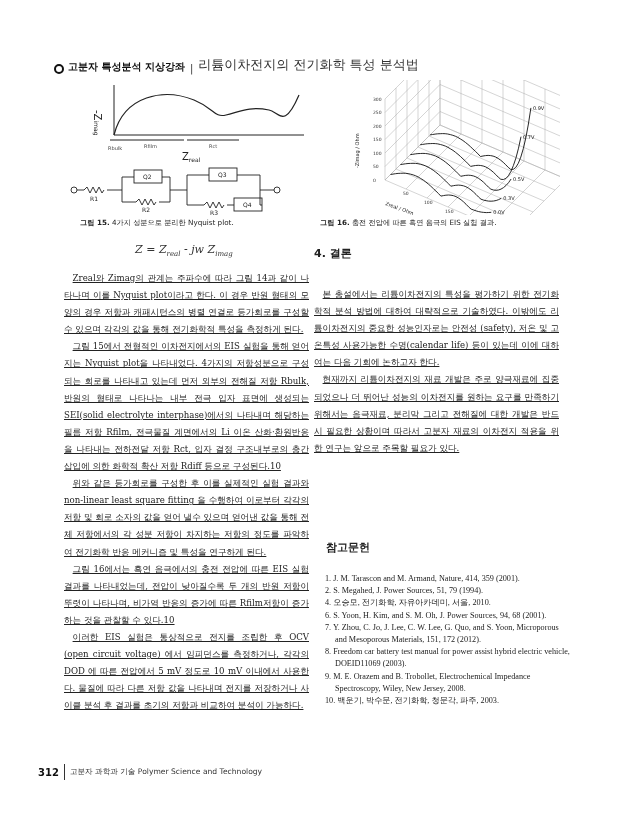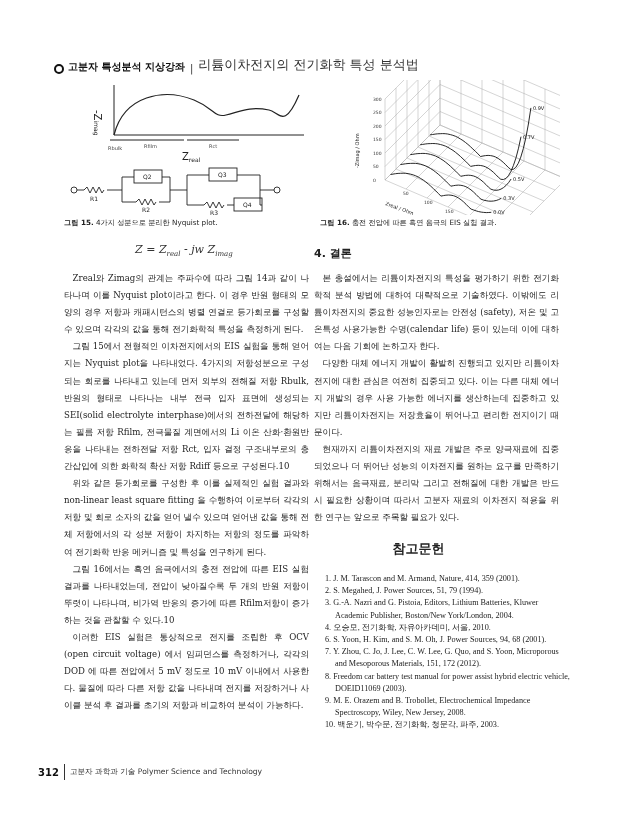--- a/index.html
+++ b/index.html
@@ -12,26 +12,26 @@
 
   .fig15 { position: absolute; left: 64px; top: 80px; width: 245px; height: 135px; }
   .fig16 { position: absolute; left: 345px; top: 80px; width: 215px; height: 135px; }
   .caption { position: absolute; font-family: "DejaVu Sans", sans-serif; font-size: 7.2px; color: #222; }
   .caption b { font-weight: bold; }
 
   .equation { position: absolute; left: 135px; top: 243px; font-family: "DejaVu Serif", serif; font-style: italic; font-size: 11px; color: #333; }
   .equation sub { font-size: 7px; }
 
   .col { position: absolute; font-family: "DejaVu Serif", serif; font-size: 8.6px; line-height: 17.1px; color: #222; text-align: justify; }
-  .col p { margin: 0; text-indent: 1em; }
+  .col p { margin: 0; text-indent: 1em; text-decoration: underline; }
   .col-left { left: 64px; top: 270px; width: 245px; }
-  .col-right { left: 314px; top: 270px; width: 245px; }
+  .col-right { left: 314px; top: 286px; width: 245px; }
 
   .section-title { position: absolute; left: 314px; top: 246px; font-family: "DejaVu Sans", sans-serif; font-size: 11px; font-weight: bold; color: #222; }
-  .refs-title { position: absolute; left: 296px; top: 540px; width: 245px; text-align: center; font-family: "DejaVu Sans", sans-serif; font-size: 13px; font-weight: bold; color: #222; }
+  .refs-title { position: absolute; left: 326px; top: 540px; width: 245px; text-align: left; font-family: "DejaVu Sans", sans-serif; font-size: 11px; font-weight: bold; color: #222; }
   .refs { position: absolute; left: 317px; top: 565px; width: 245px; font-family: "Liberation Serif", serif; font-size: 8.2px; line-height: 12.2px; color: #222; margin: 8px; padding: 0; list-style: none; }
   .refs li { padding-left: 10px; text-indent: -10px; }
 
   .footer { position: absolute; left: 38px; top: 764px; display: flex; align-items: center; font-family: "DejaVu Sans", sans-serif; }
   .footer .page { font-size: 10px; font-weight: bold; color: #111; }
   .footer .bar { width: 1px; height: 16px; background: #333; margin: 0 5px; }
   .footer .journal { font-size: 7.6px; color: #333; }
 </style>
 </head>
 <body>
@@ -87,21 +87,21 @@
   </g>
   <g font-family="DejaVu Sans, sans-serif" font-size="6" fill="#222">
     <text x="26" y="121">R1</text>
     <text x="79" y="99">Q2</text>
     <text x="78" y="132">R2</text>
     <text x="154" y="97">Q3</text>
     <text x="146" y="135">R3</text>
     <text x="179" y="127">Q4</text>
   </g>
 </svg>
-<div class="caption" style="left:64px; top:218px;">
+<div class="caption" style="left:80px; top:218px;">
   <b>그림 15.</b><span> 4가지 성분으로 분리한 Nyquist plot.</span>
 </div>
 
 <svg class="fig16" id="fig16" viewBox="0 0 215 135">
   <g id="fig16-grid" stroke="#aaa" stroke-width="0.5" fill="none">
       <line x1="40" y1="100" x2="95" y2="44.99999999999999"></line>
       <line x1="95" y1="44.99999999999999" x2="221" y2="99"></line>
       <line x1="40" y1="86.5" x2="95" y2="31.499999999999993"></line>
       <line x1="95" y1="31.499999999999993" x2="221" y2="85.5"></line>
       <line x1="40" y1="73" x2="95" y2="17.999999999999993"></line>
@@ -178,38 +178,36 @@
 <div class="caption" style="left:320px; top:218px;">
   <b>그림 16.</b><span> 충전 전압에 따른 흑연 음극의 EIS 실험 결과.</span>
 </div>
 
 <div class="equation">
   <span>Z</span><span> = </span><span>Z</span><sub>real</sub><span> - </span><span>jw </span><span>Z</span><sub>imag</sub>
 </div>
 
 <div class="col col-left">
   <p>Zreal와 Zimag의 관계는 주파수에 따라 그림 14과 같이 나타나며 이를 Nyquist plot이라고 한다. 이 경우 반원 형태의 모양의 경우 저항과 캐패시턴스의 병렬 연결로 등가회로를 구성할 수 있으며 각각의 값을 통해 전기화학적 특성을 측정하게 된다.</p>
-  <p>그림 15에서 전형적인 이차전지에서의 EIS 실험을 통해 얻어지는 Nyquist plot을 나타내었다. 4가지의 저항성분으로 구성되는 회로를 나타내고 있는데 먼저 외부의 전해질 저항 Rbulk, 반원의 형태로 나타나는 내부 전극 입자 표면에 생성되는 SEI(solid electrolyte interphase)에서의 전하전달에 해당하는 필름 저항 Rfilm, 전극물질 계면에서의 Li 이온 산화·환원반응을 나타내는 전하전달 저항 Rct, 입자 결정 구조내부로의 층간삽입에 의한 화학적 확산 저항 Rdiff 등으로 구성된다.10</p>
+  <p>그림 15에서 전형적인 이차전지에서의 EIS 실험을 통해 얻어지는 Nyquist plot을 나타내었다. 4가지의 저항성분으로 구성되는 회로를 나타내고 있는데 먼저 외부의 전해질 저항 Rbulk, 반원의 형태로 나타나는 내부 전극 입자 표면에 생성되는 SEI(solid electrolyte interphase)에서의 나타내며 해당하는 필름 저항 Rfilm, 전극물질 계면에서의 Li 이온 산화·환원반응을 나타내는 전하전달 저항 Rct, 입자 결정 구조내부로의 층간삽입에 의한 화학적 확산 저항 Rdiff 등으로 구성된다.10</p>
   <p>위와 같은 등가회로를 구성한 후 이를 실제적인 실험 결과와 non-linear least square fitting 을 수행하여 이로부터 각각의 저항 및 회로 소자의 값을 얻어 낼수 있으며 얻어낸 값을 통해 전체 저항에서의 각 성분 저항이 차지하는 저항의 정도를 파악하여 전기화학 반응 메커니즘 및 특성을 연구하게 된다.</p>
   <p>그림 16에서는 흑연 음극에서의 충전 전압에 따른 EIS 실험 결과를 나타내었는데, 전압이 낮아질수록 두 개의 반원 저항이 뚜렷이 나타나며, 비가역 반응의 증가에 따른 Rfilm저항이 증가하는 것을 관찰할 수 있다.10</p>
   <p>이러한 EIS 실험은 통상적으로 전지를 조립한 후 OCV (open circuit voltage) 에서 임피던스를 측정하거나, 각각의 DOD 에 따른 전압에서 5 mV 정도로 10 mV 이내에서 사용한다. 물질에 따라 다른 저항 값을 나타내며 전지를 저장하거나 사이클 분석 후 결과를 초기의 저항과 비교하여 분석이 가능하다.</p>
 </div>
 
 <div class="section-title">4. 결론</div>
 <div class="col col-right">
   <p>본 총설에서는 리튬이차전지의 특성을 평가하기 위한 전기화학적 분석 방법에 대하여 대략적으로 기술하였다. 이밖에도 리튬이차전지의 중요한 성능인자로는 안전성 (safety), 저온 및 고온특성 사용가능한 수명(calendar life) 등이 있는데 이에 대하여는 다음 기회에 논하고자 한다.</p>
-  <p>다양한 대체 에너지 개발이 활발히 진행되고 있지만 리튬이차전지에 대한 관심은 여전히 집중되고 있다. 이는 다른 대체 에너지 개발의 경우 사용 가능한 에너지를 생산하는데 집중하고 있지만 리튬이차전지는 저장효율이 뛰어나고 편리한 전지이기 때문이다.</p>
   <p>현재까지 리튬이차전지의 재료 개발은 주로 양극재료에 집중되었으나 더 뛰어난 성능의 이차전지를 원하는 요구를 만족하기 위해서는 음극재료, 분리막 그리고 전해질에 대한 개발은 반드시 필요한 상황이며 따라서 고분자 재료의 이차전지 적용을 위한 연구는 앞으로 주목할 필요가 있다.</p>
 </div>
 
 <div class="refs-title">참고문헌</div>
 <ul class="refs">
   <li>1. J. M. Tarascon and M. Armand, Nature, 414, 359 (2001).</li>
   <li>2. S. Megahed, J. Power Sources, 51, 79 (1994).</li>
-  <li>3. G.-A. Nazri and G. Pistoia, Editors, Lithium Batteries, Kluwer Academic Publisher, Boston/New York/London, 2004.</li>
   <li>4. 오승모, 전기화학, 자유아카데미, 서울, 2010.</li>
   <li>6. S. Yoon, H. Kim, and S. M. Oh, J. Power Sources, 94, 68 (2001).</li>
   <li>7. Y. Zhou, C. Jo, J. Lee, C. W. Lee, G. Quo, and S. Yoon, Microporous and Mesoporous Materials, 151, 172 (2012).</li>
   <li>8. Freedom car battery test manual for power assist hybrid electric vehicle, DOEID11069 (2003).</li>
   <li>9. M. E. Orazem and B. Trobollet, Electrochemical Impedance Spectroscopy, Wiley, New Jersey, 2008.</li>
   <li>10. 백운기, 박수문, 전기화학, 청문각, 파주, 2003.</li>
 </ul>
 
 <div class="footer">
   <span class="page">312</span>

